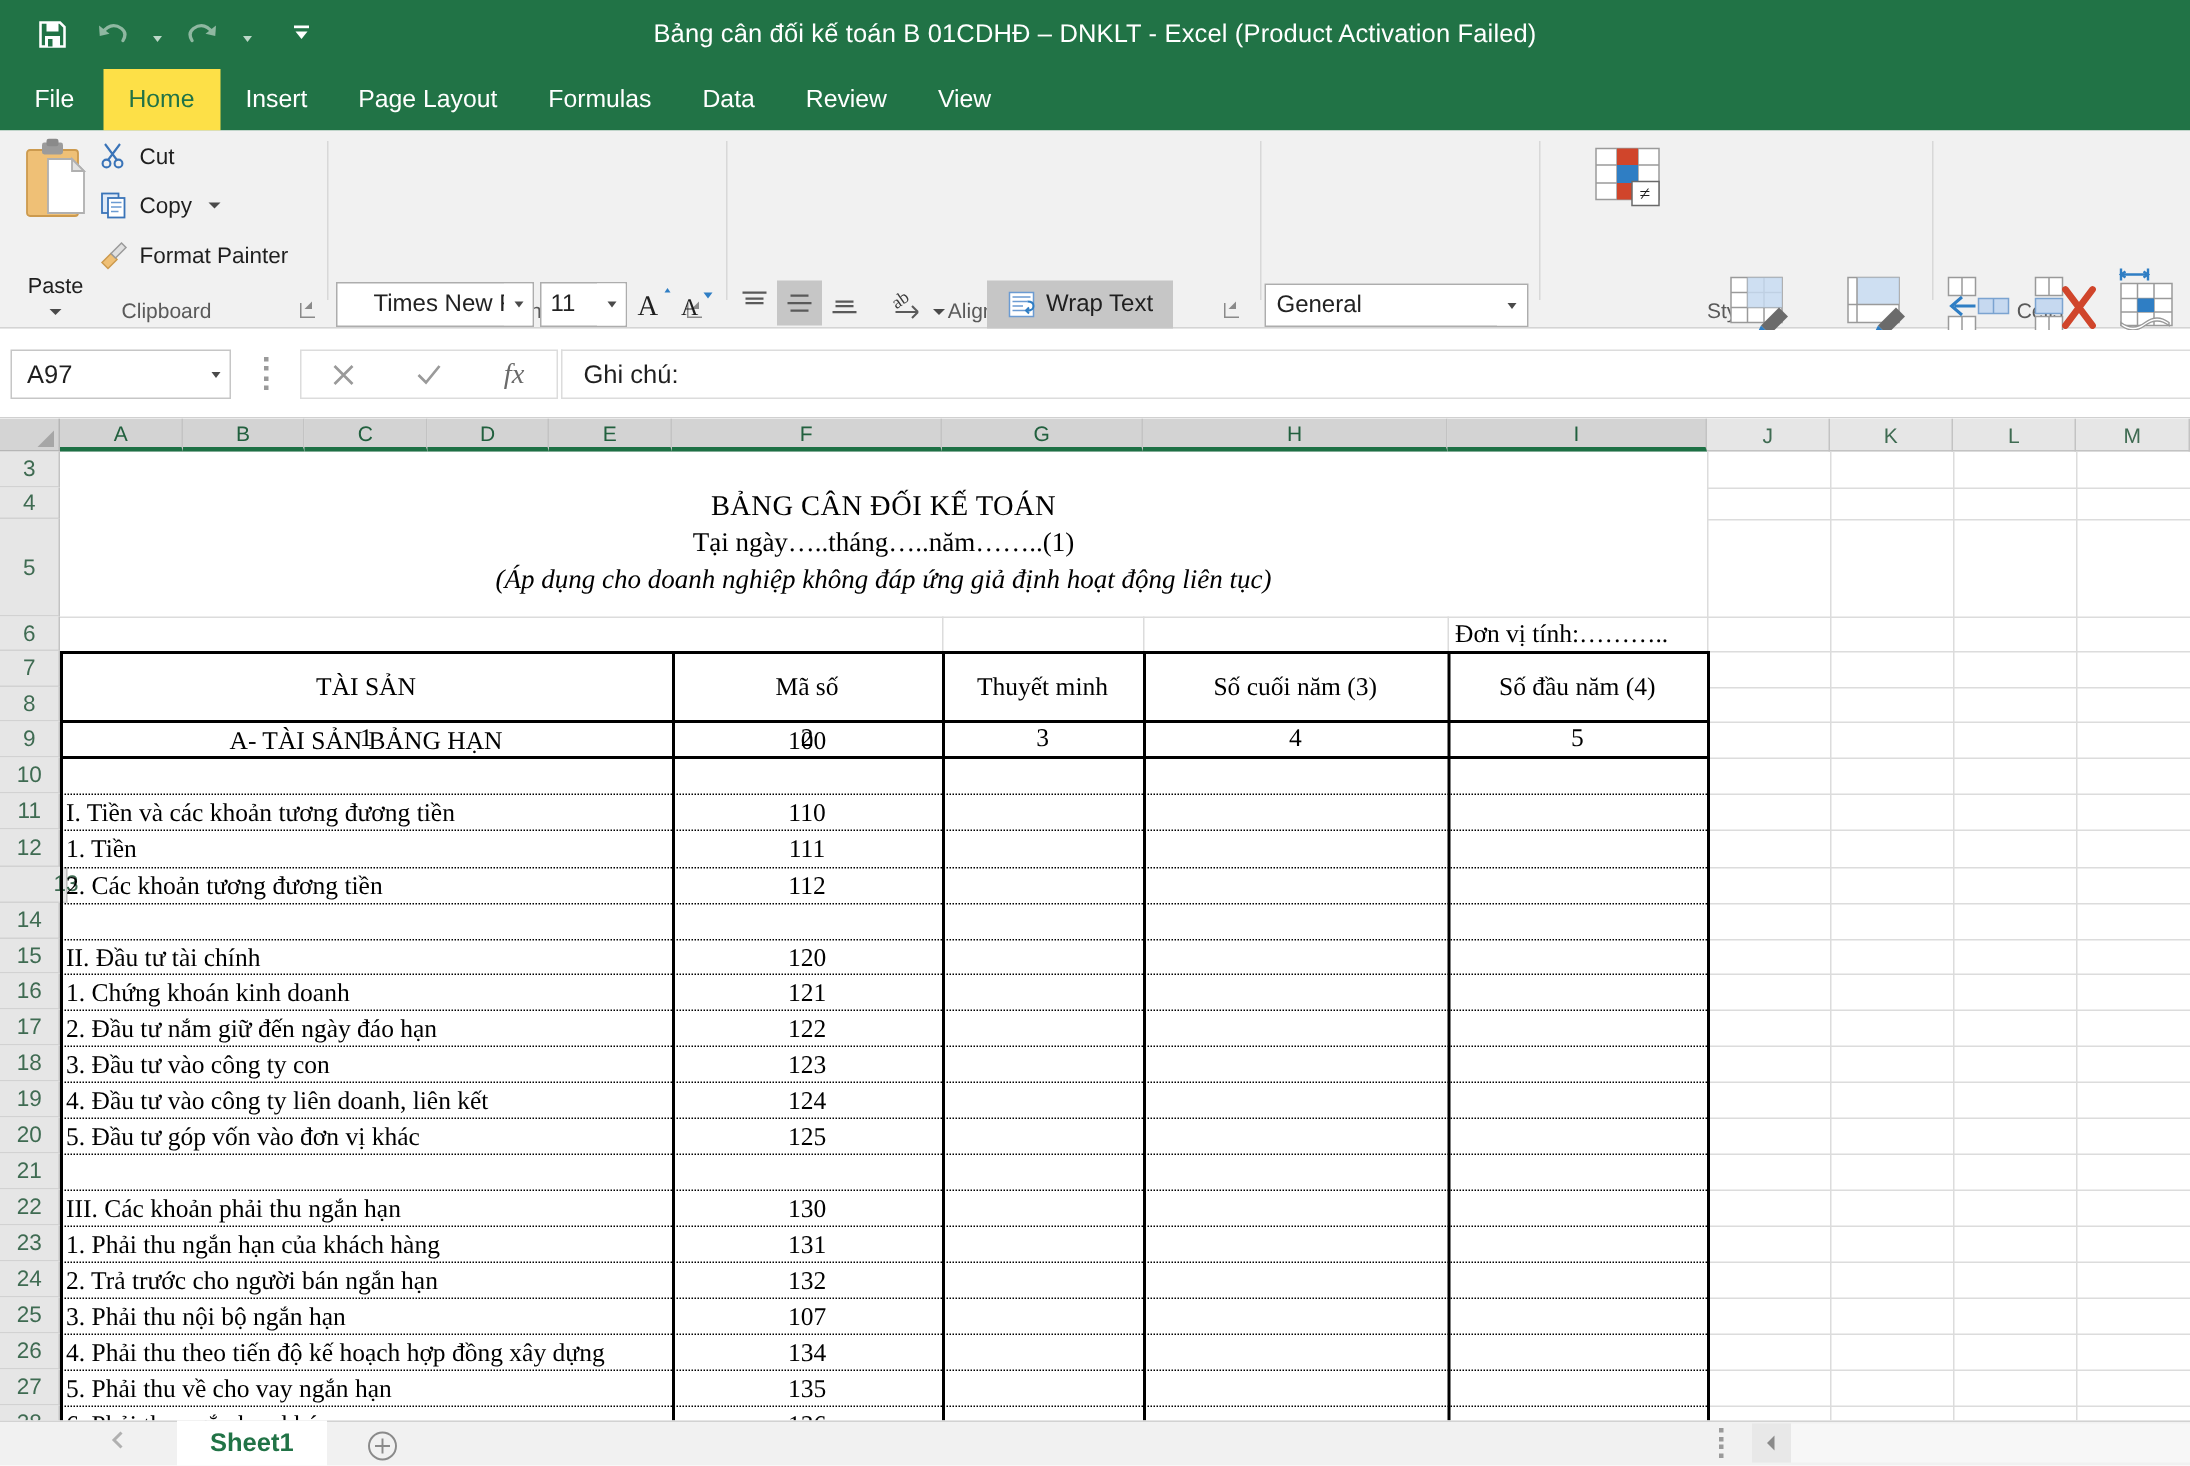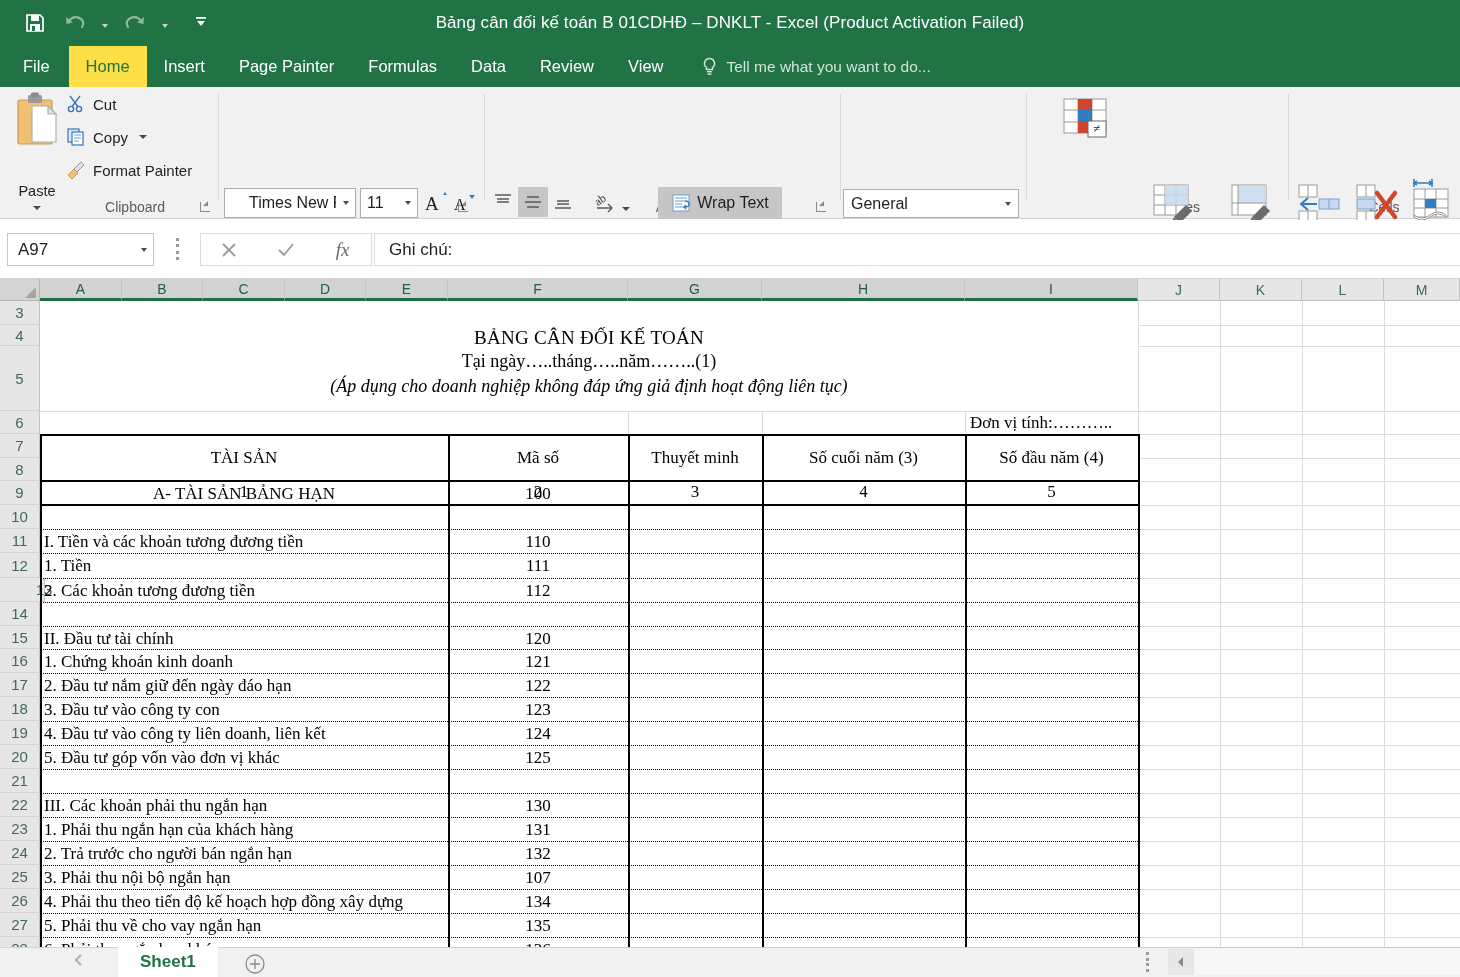--- a/index.html
+++ b/index.html
@@ -46,21 +46,21 @@
   }
 
   
   .ribbon {
     position: absolute; top: 87px; left: 0; width: 1460px; height: 132px;
     background: #f1f1f1; border-bottom: 1px solid #d4d4d4;
   }
   .grp { position: absolute; top: 0; height: 132px; }
   .grp-label {
     position: absolute; bottom: 4px; left: 0; width: 100%;
-    text-align: center; font-size: 14px; color: #5a5a5a; margin-left: 24px;
+    text-align: center; font-size: 14px; color: #5a5a5a;
   }
   .grp-divider { position: absolute; top: 7px; width: 1px; height: 106px; background: #d8d8d8; }
   .dlg {
     position: absolute; bottom: 6px; width: 13px; height: 13px; cursor: pointer;
   }
   .dlg::before {
     content: ""; position: absolute; left: 1px; top: 2px;
     width: 9px; height: 9px; border-left: 1.4px solid #8a8a8a; border-bottom: 1.4px solid #8a8a8a;
   }
   .dlg::after {
@@ -205,35 +205,25 @@
     </div>
   </div>
   <div class="title-text">Bảng cân đối kế toán B 01CDHĐ – DNKLT - Excel (Product Activation Failed)</div>
 </div>
 
 <div class="tabsrow">
   <div class="tabs">
     <div class="tab file">File</div>
     <div class="tab active">Home</div>
     <div class="tab">Insert</div>
-    <div class="tab">Page Painter</div>
+    <div class="tab">Page Layout</div>
     <div class="tab">Formulas</div>
     <div class="tab">Data</div>
     <div class="tab">Review</div>
     <div class="tab">View</div>
-    <div class="tellme">
-      <span class="ic">
-        <svg width="17" height="19" viewBox="0 0 17 19">
-            <path d="M8.5 1.5a5 5 0 0 0-3 9v2h6v-2a5 5 0 0 0-3-9z" fill="none" stroke="#cfe3d7" stroke-width="1.5"></path>
-            <rect x="6" y="14" width="5" height="1.4" fill="#cfe3d7"></rect>
-            <rect x="6.5" y="16.4" width="4" height="1.4" fill="#cfe3d7"></rect>
-          </svg>
-      </span>
-      <span>Tell me what you want to do...</span>
-    </div>
   </div>
 </div>
 
 <div class="ribbon">
 
   <div class="grp" style="left:0; width:222px;">
     <div class="bigbtn" style="left:8px; top:96px; width:58px;">
       <span>Paste</span>
       <span class="caret-d" style="margin-top:6px"></span>
     </div>

